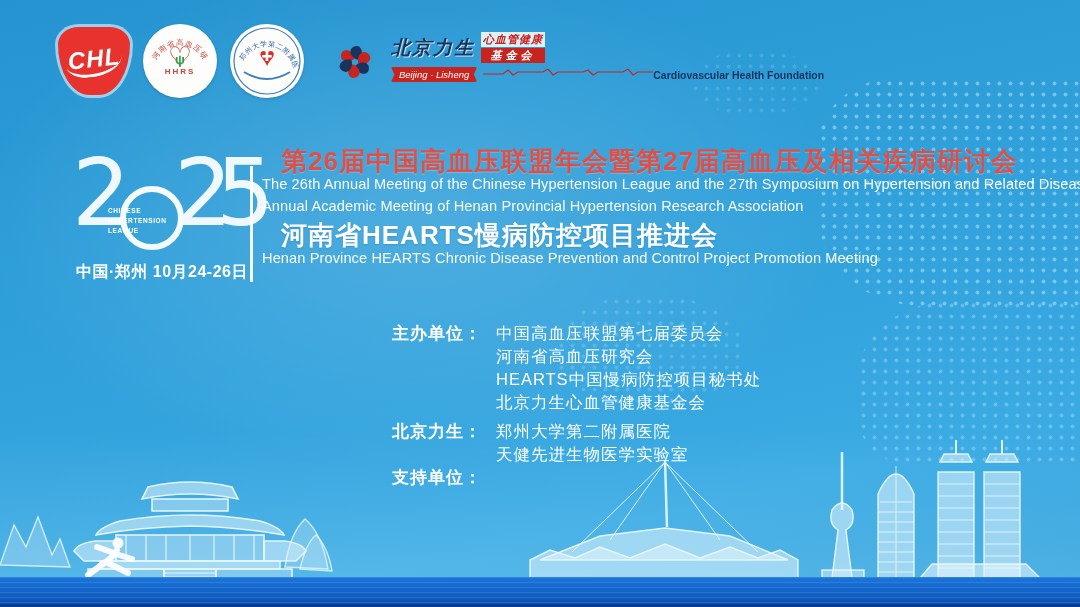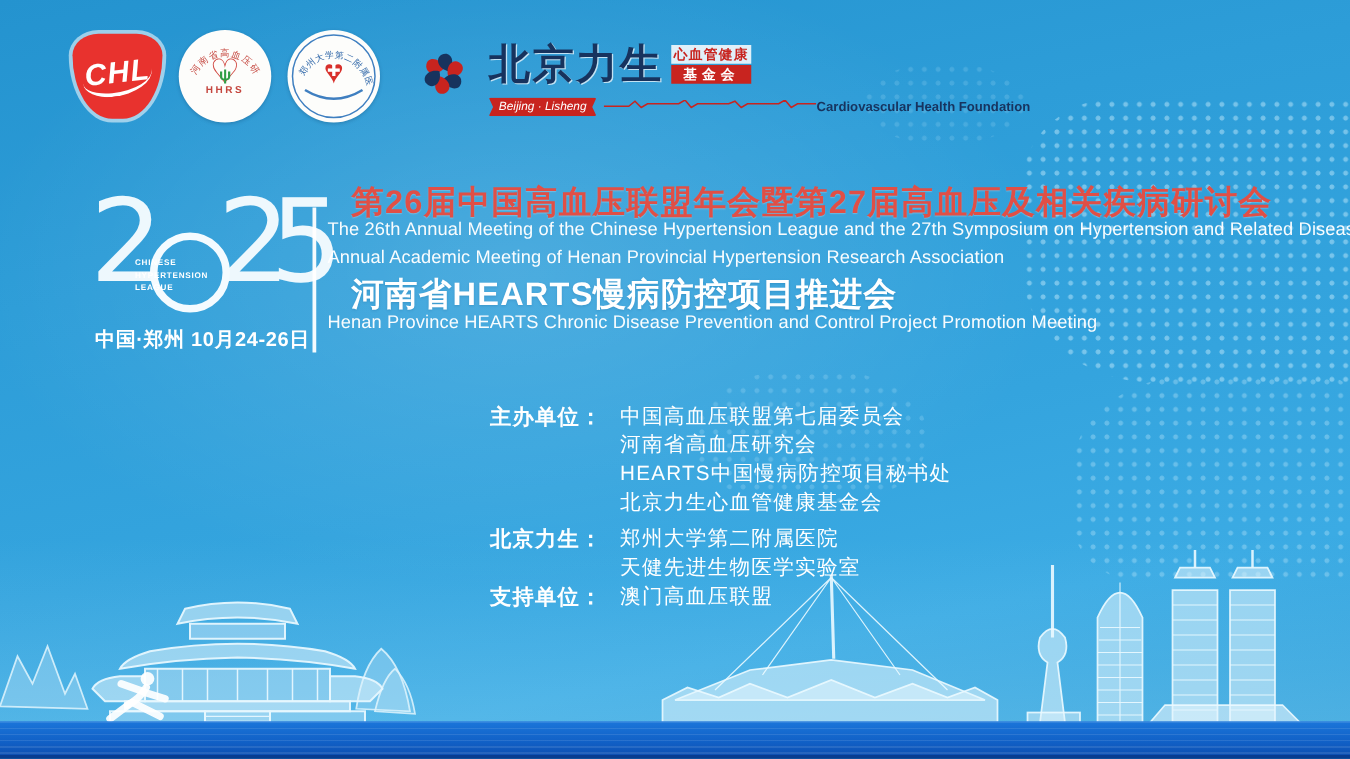--- a/index.html
+++ b/index.html
@@ -42,23 +42,23 @@
   .heart-outline{font-size:27px;color:#d0463f;line-height:1;}
   .heart-fill{font-size:27px;color:#d8302b;line-height:1;position:relative;}
   .heart-cross{position:absolute;left:50%;top:45%;transform:translate(-50%,-50%);
     color:#fff;font-size:13px;font-weight:bold;line-height:1;}
   .y-branch{position:absolute;left:50%;top:8px;transform:translateX(-50%);
     color:#2f9e46;font-size:13px;font-weight:bold;}
   
   .logo-lisheng{display:flex;align-items:flex-start;gap:8px;margin-left:10px;}
   .ls-text{display:flex;flex-direction:column;}
   .ls-row1{display:flex;align-items:center;gap:6px;}
-  .ls-cn{font-size:33px;font-weight:bold;color:#17335e;letter-spacing:2px;
-    text-shadow:1px 1px 0 rgba(255,255,255,0.7);}
-  .ls-tag{display:flex;flex-direction:column;gap:1px;}
+  .ls-cn{font-size:19px;font-weight:bold;color:#17335e;letter-spacing:2px;
+    text-shadow:1px 1px 0 rgba(255,255,255,0.7);font-style:italic;}
+  .ls-tag{display:flex;flex-direction:column;gap:1px;font-style:italic;}
   .ls-tag .t1{font-size:11px;font-weight:bold;color:#c8241f;background:rgba(255,255,255,0.85);
     padding:0 2px;letter-spacing:1px;}
   .ls-tag .t2{font-size:11px;font-weight:bold;color:#fff;background:#c8241f;
     padding:0 2px;text-align:center;letter-spacing:4px;}
   .ls-row2{display:flex;align-items:center;gap:6px;margin-top:4px;}
   .ls-ribbon{background:#c8241f;color:#fff;font-size:9.5px;font-style:italic;
     padding:2px 8px;border-radius:2px;position:relative;white-space:nowrap;
     clip-path:polygon(0 0,100% 0,96% 50%,100% 100%,0 100%,4% 50%);}
   .ls-en-wrap{display:flex;flex-direction:row;}
   .ls-ecg{height:7px;}
@@ -293,19 +293,16 @@
     </div>
     <div class="org-group g-org">
       <div class="org-label">北京力生：</div>
       <div class="org-items">
         <span>郑州大学第二附属医院</span>
         <span>天健先进生物医学实验室</span>
       </div>
     </div>
     <div class="org-group">
       <div class="org-label">支持单位：</div>
-      <div class="org-items">
-        <span>澳门高血压联盟</span>
-      </div>
     </div>
   </div>
 
 </div>
 
 </body></html>

